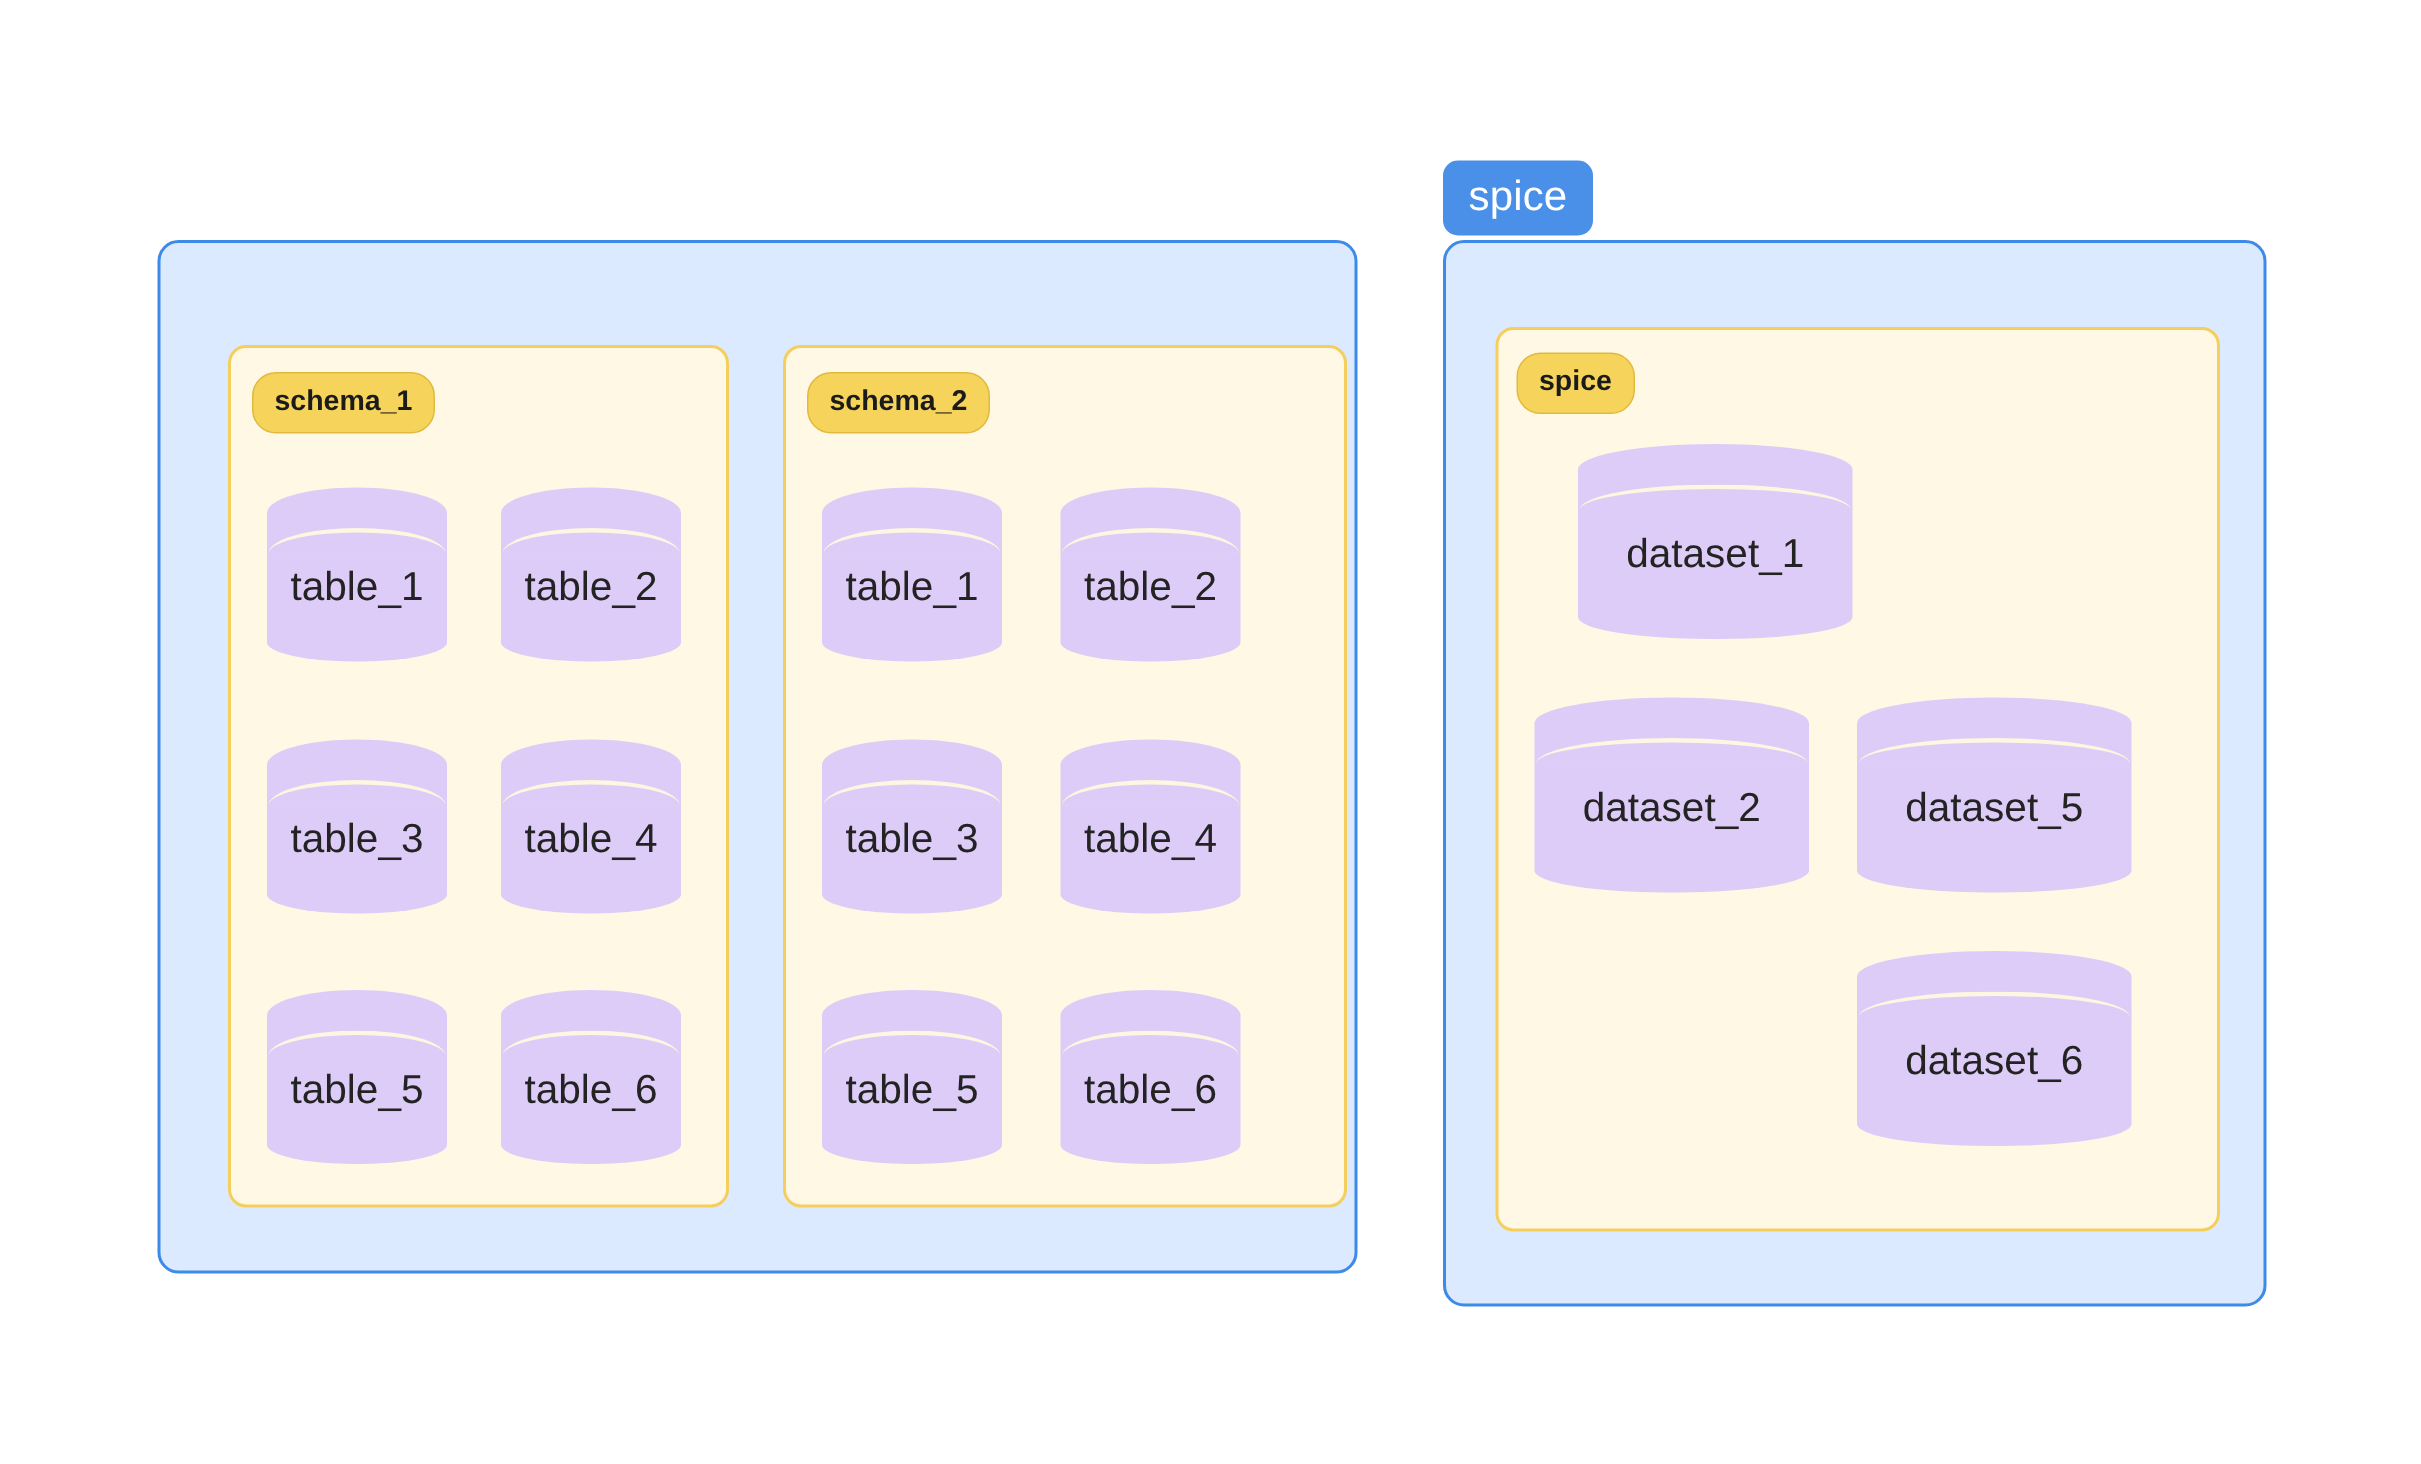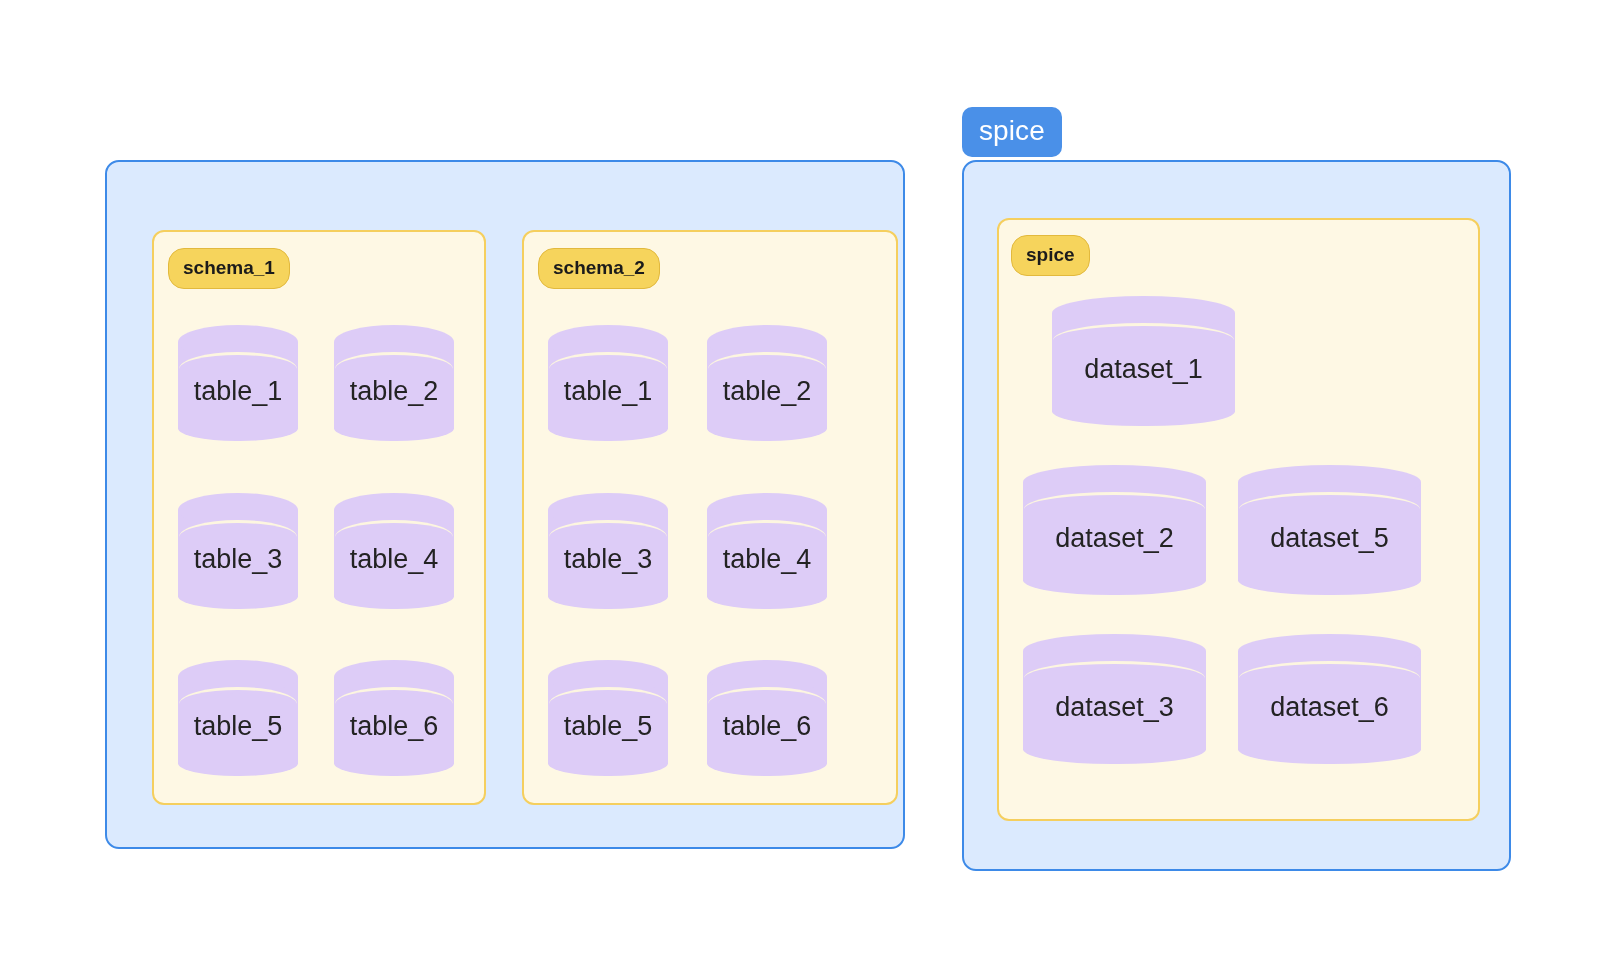--- a/index.html
+++ b/index.html
@@ -249,26 +249,20 @@
           <div class="cyl-seam"></div>
           <div class="cyl-label">dataset_2</div>
         </div>
         <div class="cyl" style="left:239px; top:245px; width:183px; height:130px;">
           <div class="cyl-body"></div>
           <div class="cyl-top"></div>
           <div class="cyl-seam"></div>
           <div class="cyl-label">dataset_5</div>
         </div>
 
-        <div class="cyl" style="left:24px; top:414px; width:183px; height:130px;">
-          <div class="cyl-body"></div>
-          <div class="cyl-top"></div>
-          <div class="cyl-seam"></div>
-          <div class="cyl-label">dataset_3</div>
-        </div>
         <div class="cyl" style="left:239px; top:414px; width:183px; height:130px;">
           <div class="cyl-body"></div>
           <div class="cyl-top"></div>
           <div class="cyl-seam"></div>
           <div class="cyl-label">dataset_6</div>
         </div>
       </div>
 
     </div>
   </div>

